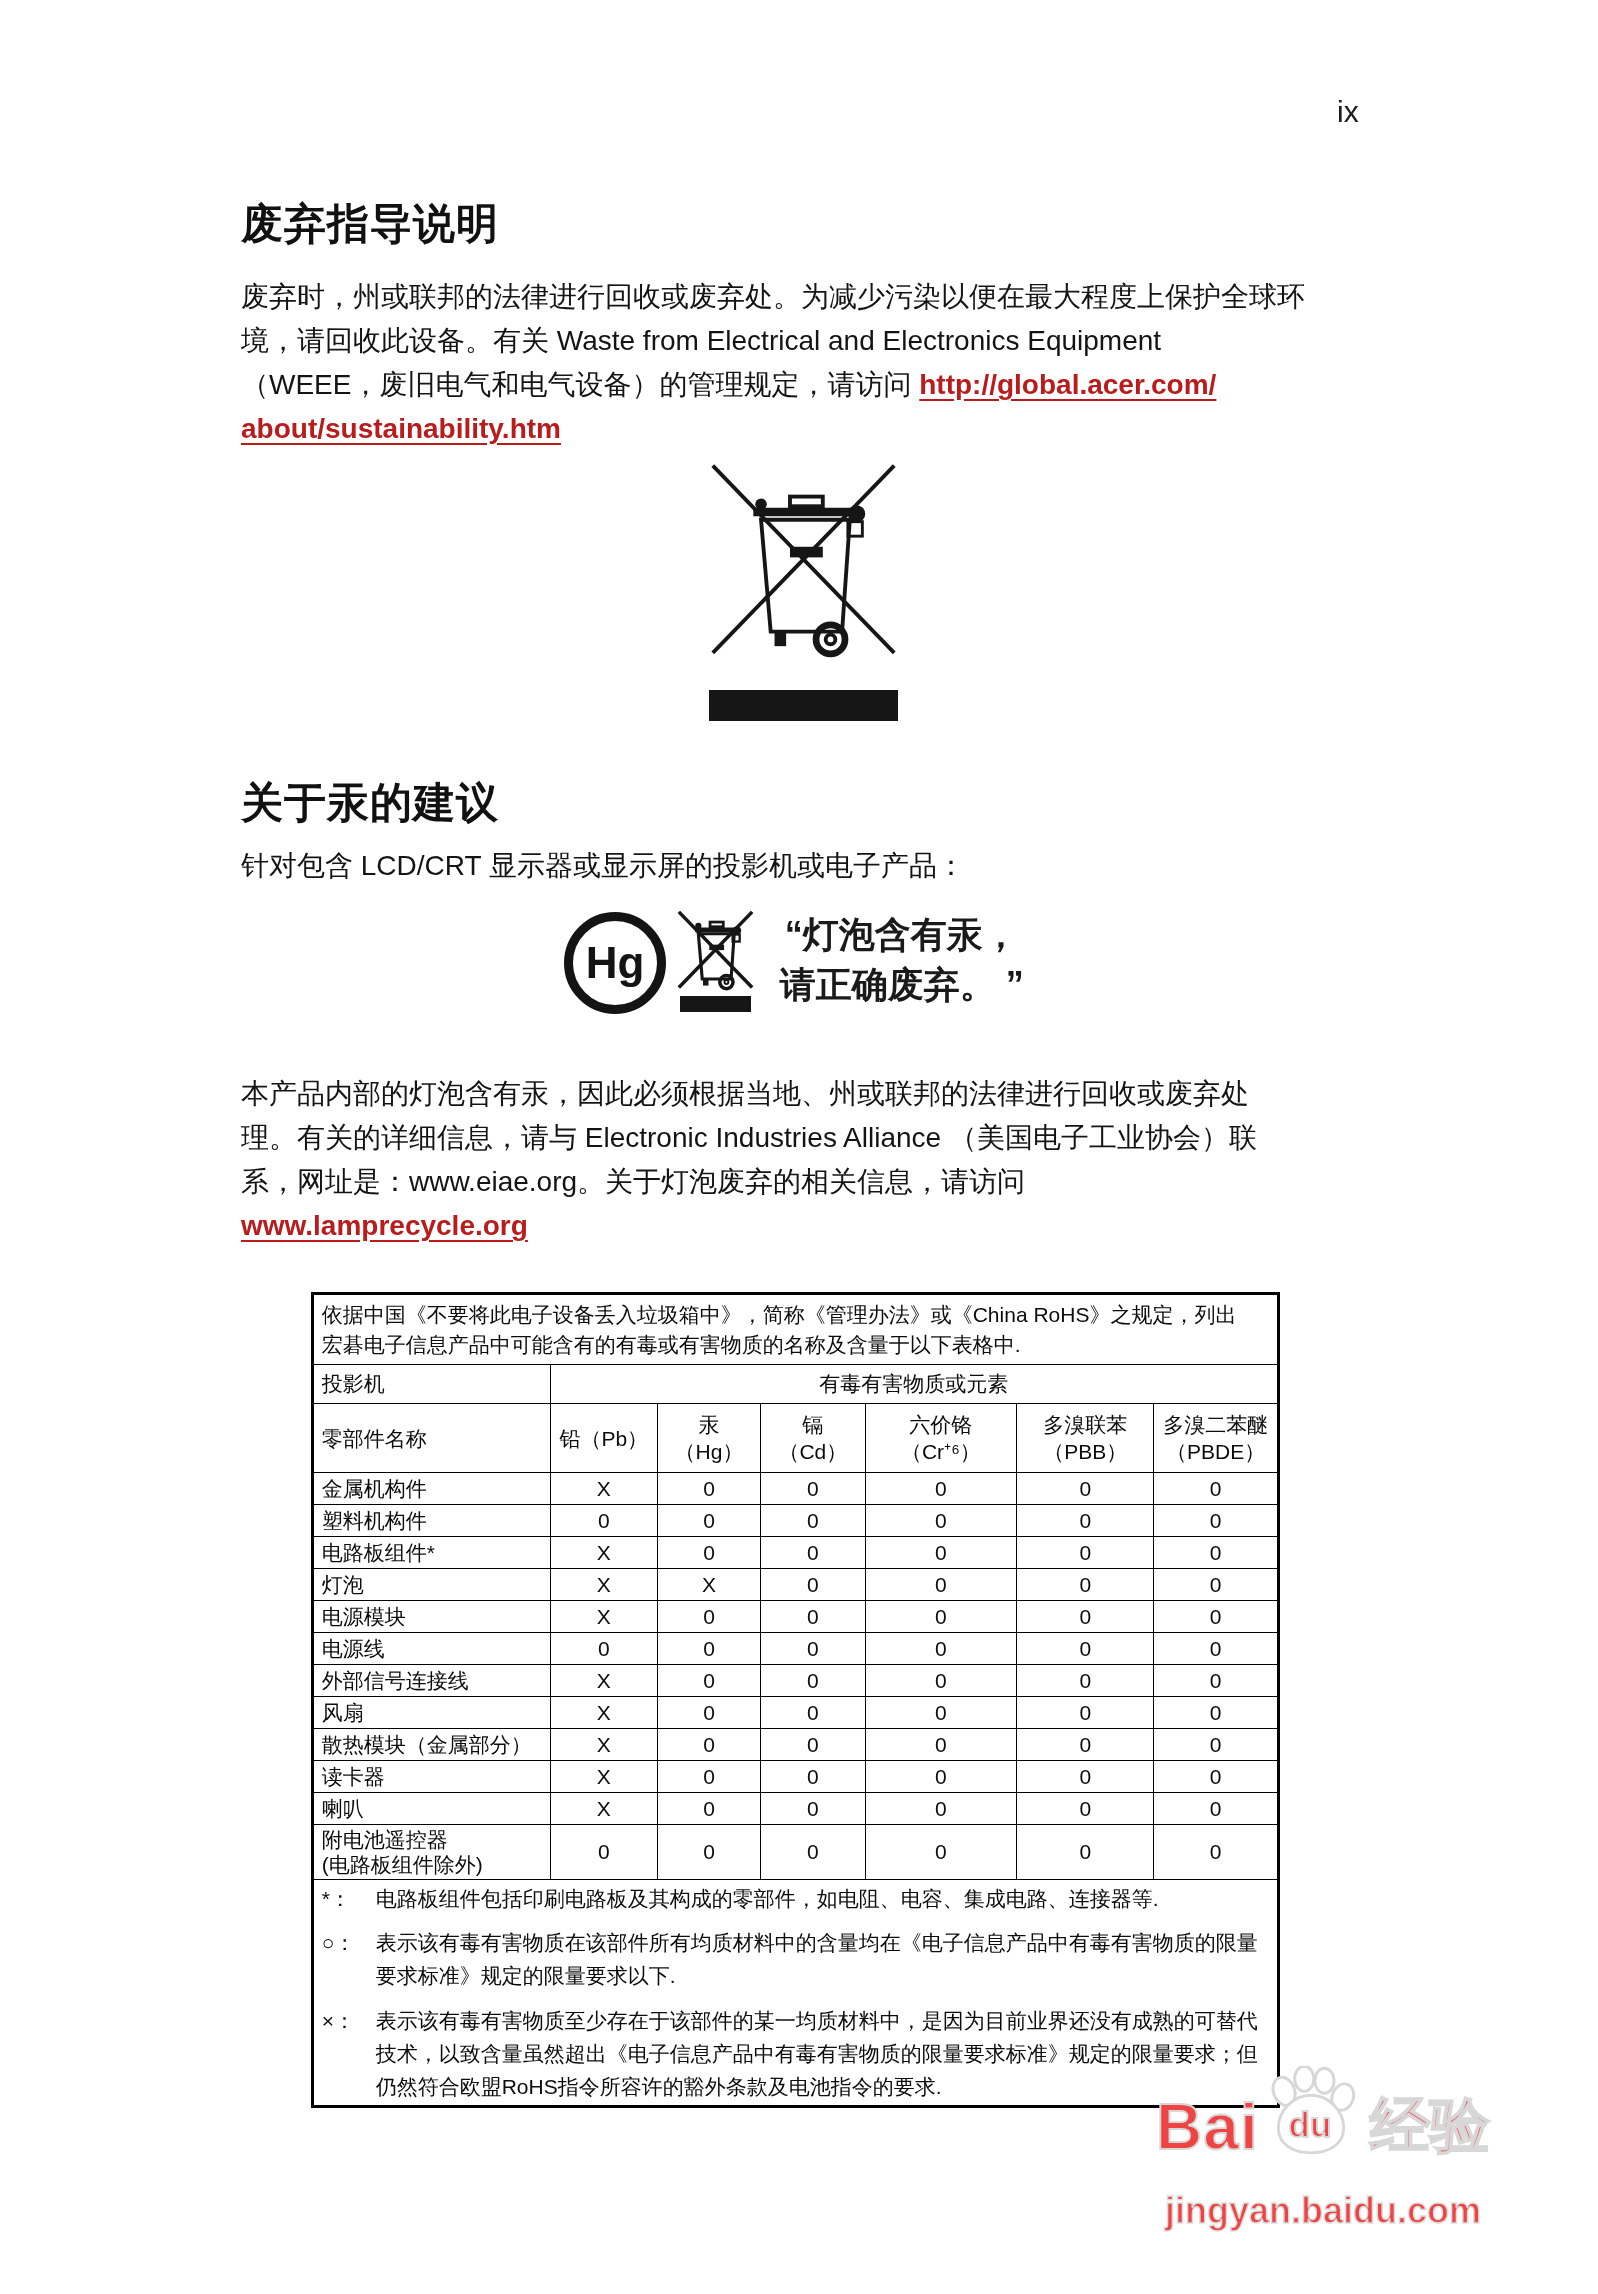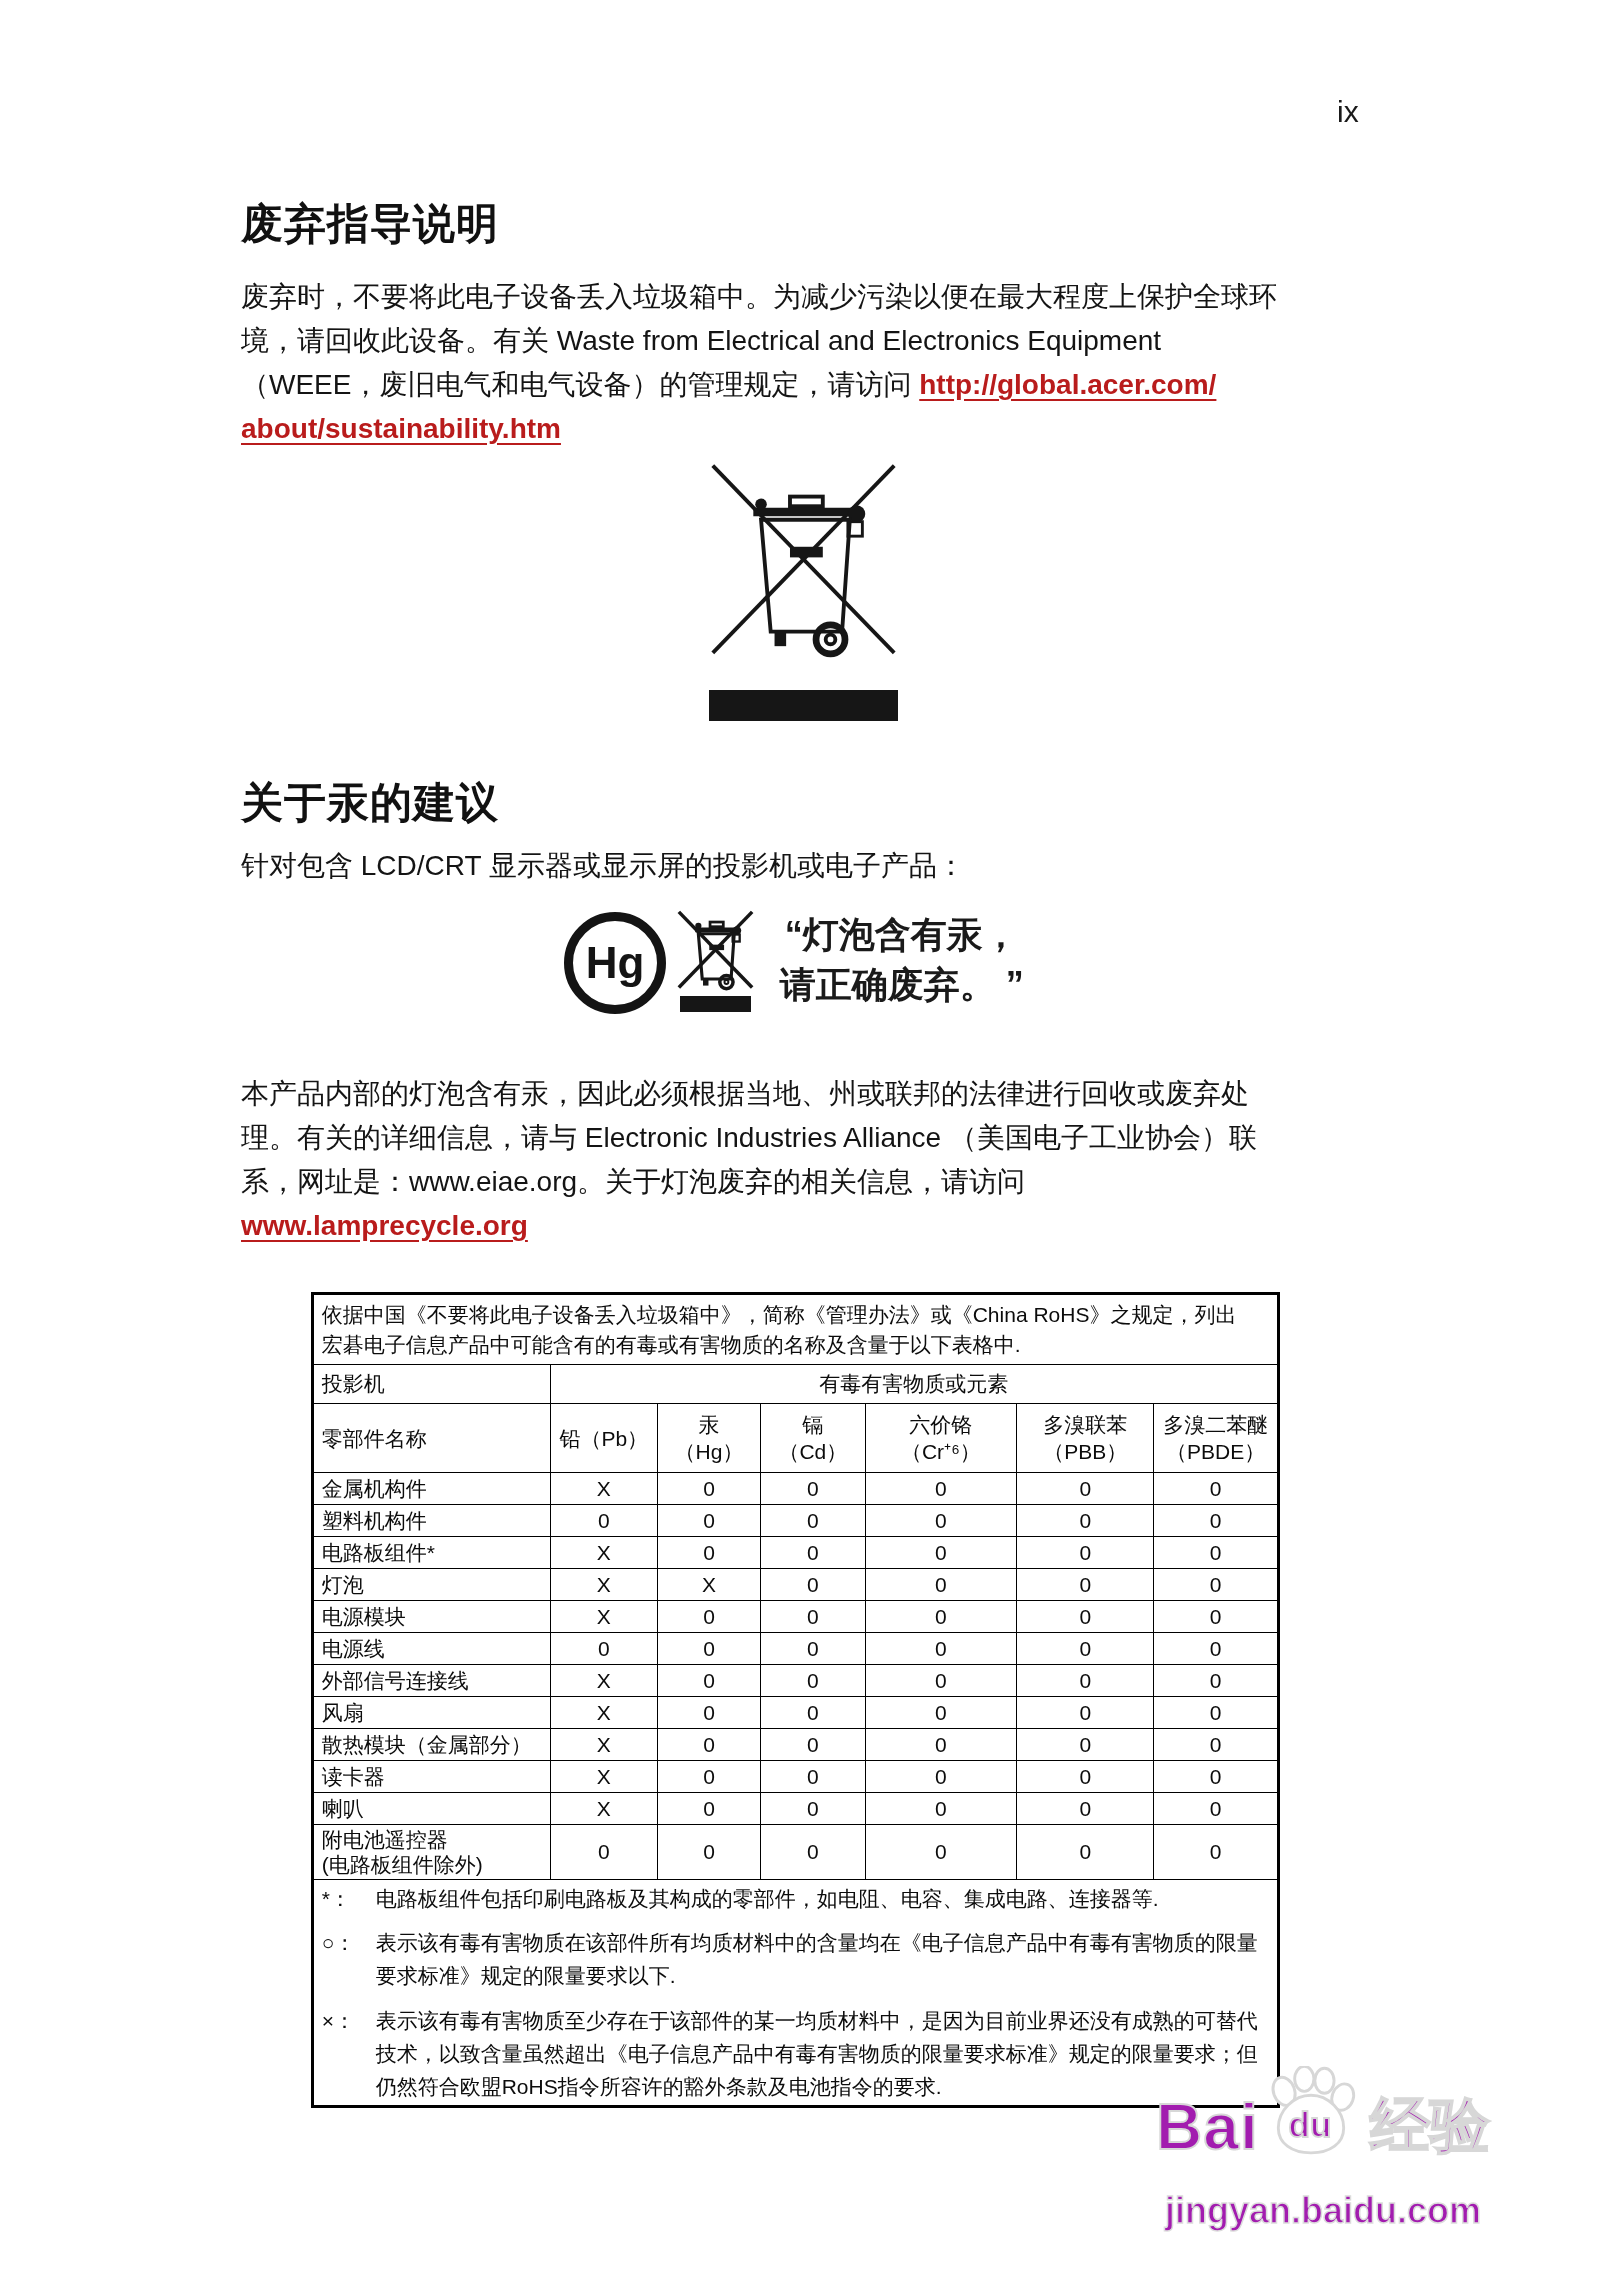--- a/index.html
+++ b/index.html
@@ -127,21 +127,21 @@
   .footnote:first-child { margin-top: 0; }
   .fn-marker { flex: none; width: 54px; }
   .fn-text { flex: 1; }
 
   
   .watermark {
     position: absolute;
     left: 1120px; top: 2086px;
     width: 406px;
     text-align: center;
-    color: #a21caf;
+    color: #ef4444;
     -webkit-text-stroke: 1.9px #d7d7d7;
     user-select: none;
   }
   .wm-line1 { display: flex; align-items: center; justify-content: center; }
   .wm-baidu { font-size: 64px; font-weight: bold; letter-spacing: 1px; }
   .wm-cn { font-size: 60px; font-weight: bold; margin-left: 17px; }
   .wm-paw { margin: -25px -7.7px 0 1.9px; position: relative; }
   .wm-du {
     position: absolute; left: 28px; top: 39px;
     font-size: 35px; font-weight: bold;
@@ -151,21 +151,21 @@
 </head>
 <body>
 
 <div class="page">
 
   <div class="page-number">ix</div>
 
   <div class="h1 disposal">废弃指导说明</div>
 
   <div class="body-text para1">
-    <span class="line">废弃时，不要将此电子设备丢入垃圾箱中。为减少污染以便在最大程度上保护全球环</span>
+    <span class="line">废弃时，州或联邦的法律进行回收或废弃处。为减少污染以便在最大程度上保护全球环</span>
     <span class="line">境，请回收此设备。有关 Waste from Electrical and Electronics Equipment</span>
     <span class="line"><span>（WEEE，废旧电气和电气设备）的管理规定，请访问 </span><a class="doc-link">http://global.acer.com/</a></span>
     <span class="line"><a class="doc-link">about/sustainability.htm</a></span>
   </div>
 
   <div class="weee-icon">
     <svg width="193" height="232" viewBox="0 0 200 240">
       <line x1="6" y1="14" x2="194" y2="208" stroke="#161616" stroke-width="4"></line>
       <line x1="194" y1="14" x2="6" y2="208" stroke="#161616" stroke-width="4"></line>
       <rect x="86" y="46" width="34" height="10" fill="none" stroke="#161616" stroke-width="4"></rect>

